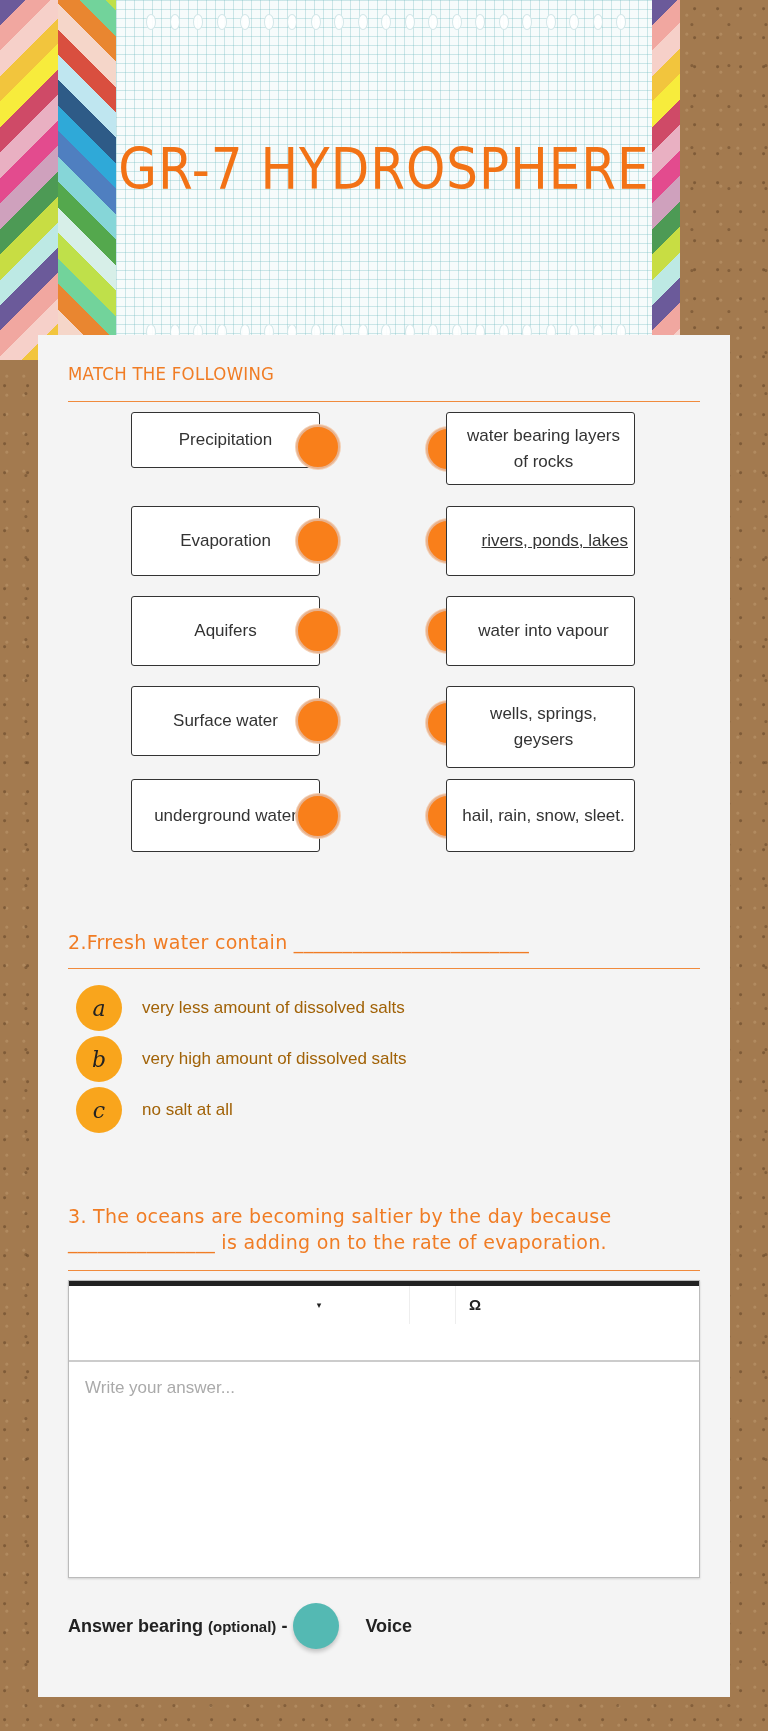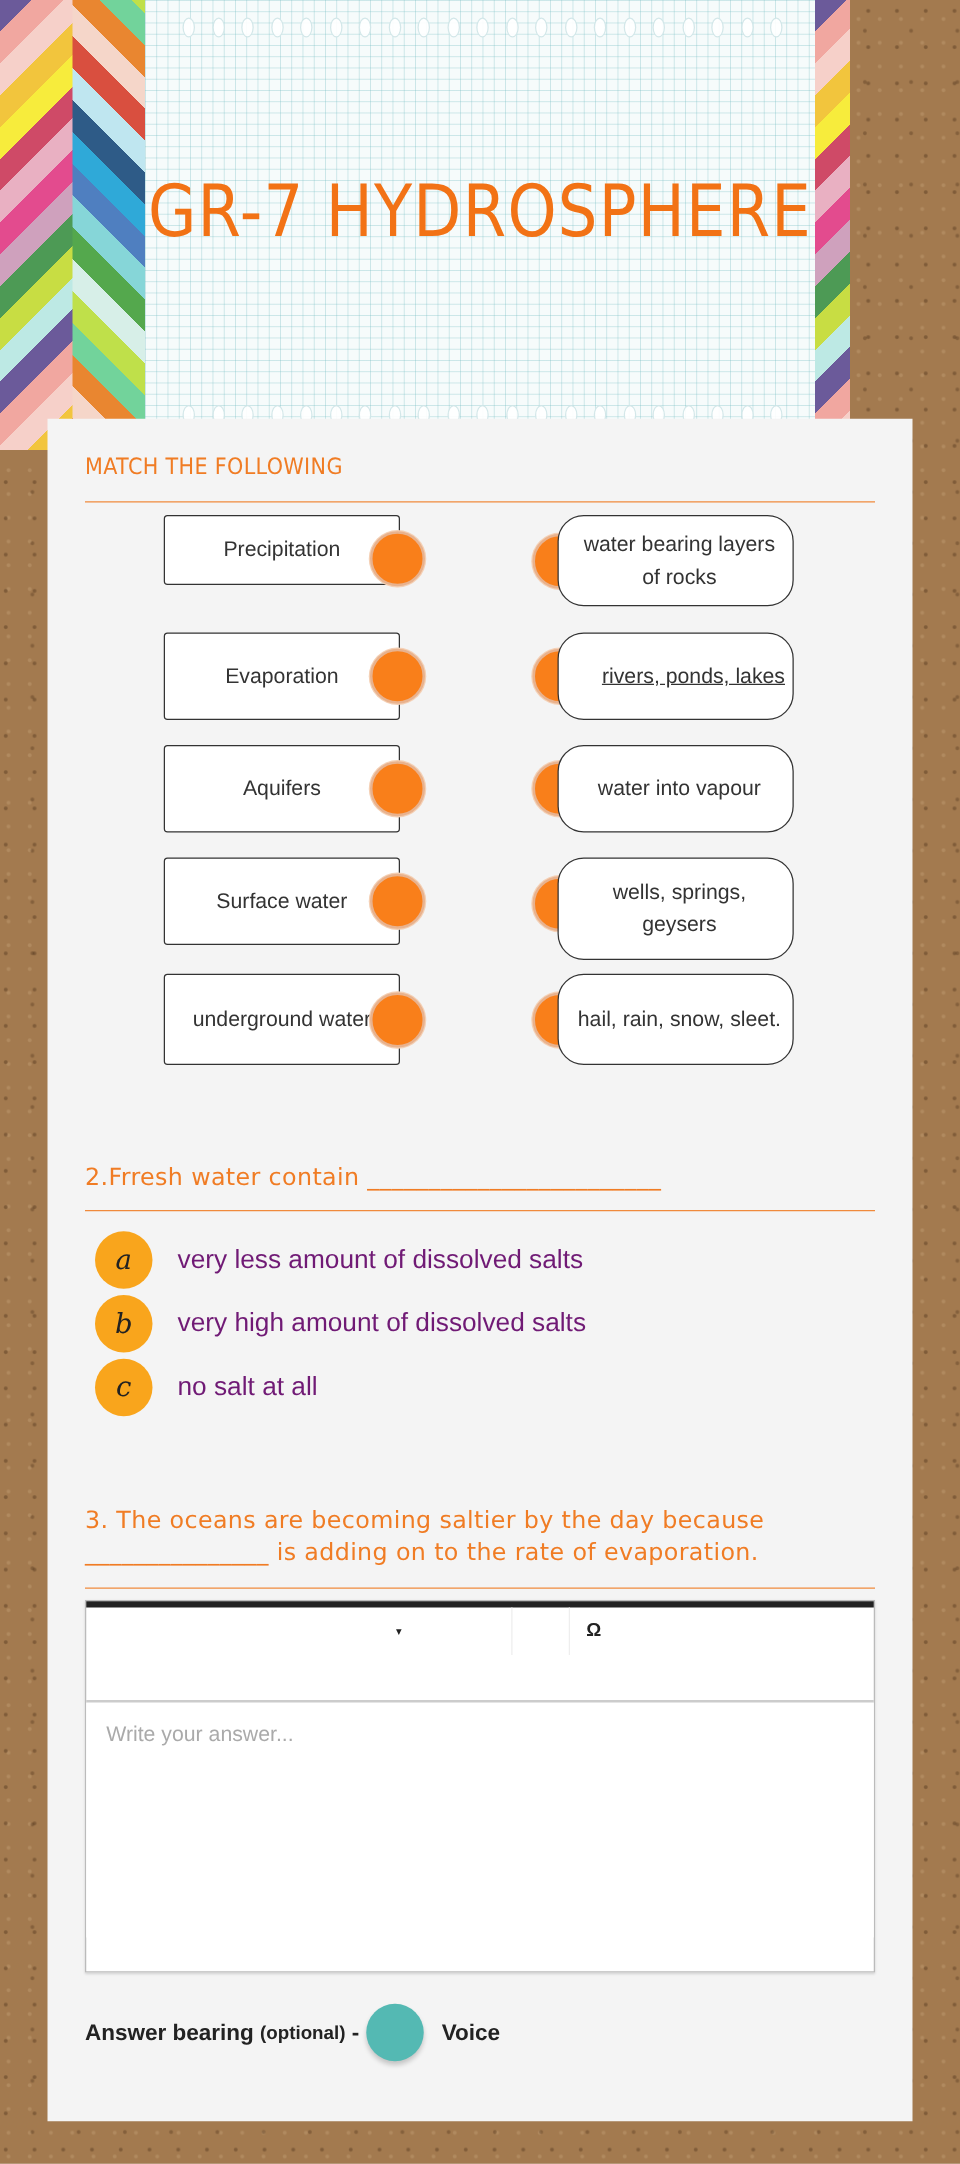--- a/index.html
+++ b/index.html
@@ -72,35 +72,35 @@
       font-family: "DejaVu Sans", sans-serif; color: #f07c24; font-size: 19px;
       font-weight: normal; letter-spacing: 0.3px;
     }
     .rule { position: absolute; left: 30px; width: 632px; height: 1px; background: #f08a3c; }
     .match-title { position: absolute; left: 30px; top: 28px; font-size: 18px; text-transform: uppercase; transform: scaleX(0.92); transform-origin: left; }
     .match-box {
       position: absolute; width: 189px; background: #fff; border: 1px solid #333; border-radius: 3px;
       display: flex; align-items: center; justify-content: center; text-align: center;
       font-size: 17px; color: #333; line-height: 26px; padding: 0 22px;
     }
-    .match-box.right { padding: 0 6px 0 12px; overflow: hidden; white-space: nowrap; border-radius: 21px; }
+    .match-box.right { padding: 0 6px 0 12px; overflow: hidden; white-space: nowrap; }
     .match-box.right.wrap { white-space: normal; }
     .dot {
       position: absolute; width: 44px; height: 44px; border-radius: 50%;
       background: #f97f1a; border: 2px solid #e8b28e; box-shadow: 0 0 0 1px #f4d0b5;
       cursor: pointer;
     }
     .q2-title { position: absolute; left: 30px; top: 596px; }
     .option { position: absolute; left: 38px; display: flex; align-items: center; }
     .opt-badge {
       width: 46px; height: 46px; border-radius: 50%; background: #f9a51c;
       display: flex; align-items: center; justify-content: center;
       font-family: "DejaVu Serif", serif; font-style: italic; font-size: 22px; color: #222;
     }
-    .opt-text { margin-left: 20px; font-size: 21px; color: #701a75; }
+    .opt-text { margin-left: 20px; font-size: 17px; color: #a16207; }
     .q3-title { position: absolute; left: 30px; top: 868px; line-height: 26px; width: 640px; }
     .editor {
       position: absolute; left: 30px; top: 945px; width: 632px; height: 298px;
       background: #fff; border: 1px solid #bbb; box-shadow: 0 1px 2px rgba(0,0,0,0.15);
     }
     .editor-topbar { height: 5px; background: #222; }
     .toolbar { position: relative; height: 76px; border-bottom: 2px solid #ccc; }
     .tb-dropdown { position: absolute; left: 0; top: 0; width: 340px; height: 38px; display: flex; align-items: center; justify-content: center; padding-left: 20px; }
     .tb-caret { font-size: 9px; color: #222; margin-left: 140px; }
     .tb-sep1 { position: absolute; left: 340px; top: 0; width: 1px; height: 38px; background: #eee; }
@@ -109,21 +109,21 @@
     .answer {
       width: 100%; height: 188px; border: none; resize: none; outline: none;
       padding: 16px 16px; font-family: "Liberation Sans", sans-serif; font-size: 17px; color: #333; background: #fff;
     }
     .answer::placeholder { color: #aaa; }
     .recorder { position: absolute; left: 30px; top: 1268px; display: flex; align-items: center; }
     .rec-label { font-size: 18px; font-weight: bold; color: #222; }
     .rec-opt { font-size: 15px; font-weight: bold; color: #222; margin-left: 5px; }
     .rec-dash { font-size: 18px; font-weight: bold; color: #222; margin-left: 5px; }
     .rec-btn { width: 46px; height: 46px; border-radius: 50%; background: #54b9b3; margin-left: 6px; box-shadow: 0 3px 4px rgba(0,0,0,0.2); cursor: pointer; }
-    .rec-voice { font-size: 18px; font-weight: bold; color: #222; margin-left: 14px; }
+    .rec-voice { font-size: 18px; font-weight: bold; color: #222; margin-left: 26px; }
   </style>
 </head>
 <body>
 
 <div class="header">
   <div class="chevron-left"></div>
   <div class="notebook">
     <div class="holes top">
       <span class="hole"></span>
         <span class="hole"></span>

